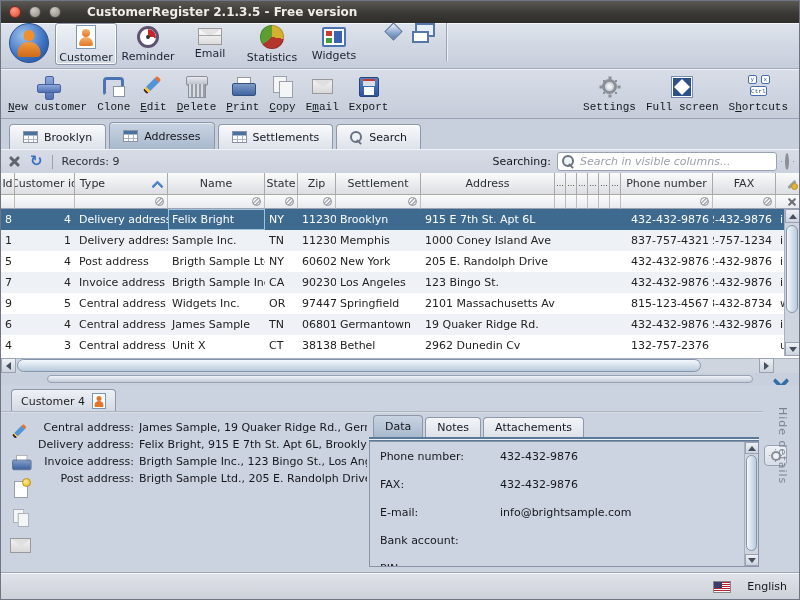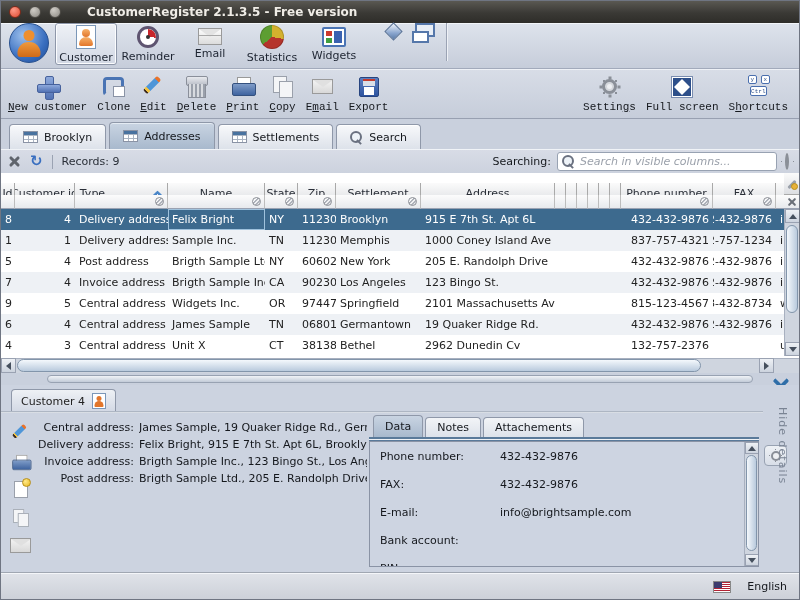--- a/index.html
+++ b/index.html
@@ -113,21 +113,21 @@
   .records-label{color:#2a2f38;}
   .searching-label{margin-left:auto;margin-right:6px;color:#15181d;}
   .searchbox{position:relative;width:220px;height:19px;}
   .searchbox input{width:100%;height:100%;border:1px solid #98a2b2;border-radius:3px;padding:0 4px 0 22px;font-size:11px;font-style:italic;color:#555;background:#fff;font-family:"DejaVu Sans","Liberation Sans",sans-serif;}
   .searchbox input::placeholder{color:#9aa0aa;font-style:italic;}
   .searchbox .ic-mag{position:absolute;left:5px;top:3px;}
   .bargear{margin-left:6px;}
 
   
   .tablewrap{position:absolute;top:172px;left:0;width:798px;height:200px;background:#fff;}
-  .thead{position:absolute;top:0;left:0;height:22px;display:flex;margin-top:10px;}
+  .thead{position:absolute;top:0;left:0;height:22px;display:flex;}
   .th{border-right:1px solid #a9a9a9;border-bottom:1px solid #a9a9a9;background:linear-gradient(#fbfbfb,#dcdee2);display:flex;align-items:center;justify-content:center;gap:4px;color:#2a2f38;overflow:hidden;white-space:nowrap;font-size:11px;}
   .tfilter{position:absolute;top:22px;left:0;height:14px;display:flex;}
   .tf{border-right:1px solid #bdbdbd;border-bottom:1px solid #9aa2b2;background:linear-gradient(#fcfcfc,#e7e9ed);display:flex;align-items:center;justify-content:flex-end;padding-right:3px;}
   .ic-filt{width:9px;height:9px;border-radius:50%;border:1px solid #8d9097;background:linear-gradient(135deg,#f8f9fa 30%,#aeb2ba 30% 45%,#f0f1f3 45% 60%,#aeb2ba 60% 75%,#e8e9ec 75%);flex:0 0 auto;}
   .ic-sort{width:10px;height:9px;position:relative;flex:0 0 auto;}
   .ic-sort::before{content:"";position:absolute;left:1px;top:3px;width:6px;height:6px;border-top:3px solid #4a86c8;border-left:3px solid #4a86c8;transform:rotate(45deg);border-radius:2px;}
 
   .c-id{width:14px;}
   .c-cid{width:60px;}
   .c-type{width:93px;gap:47px;}

